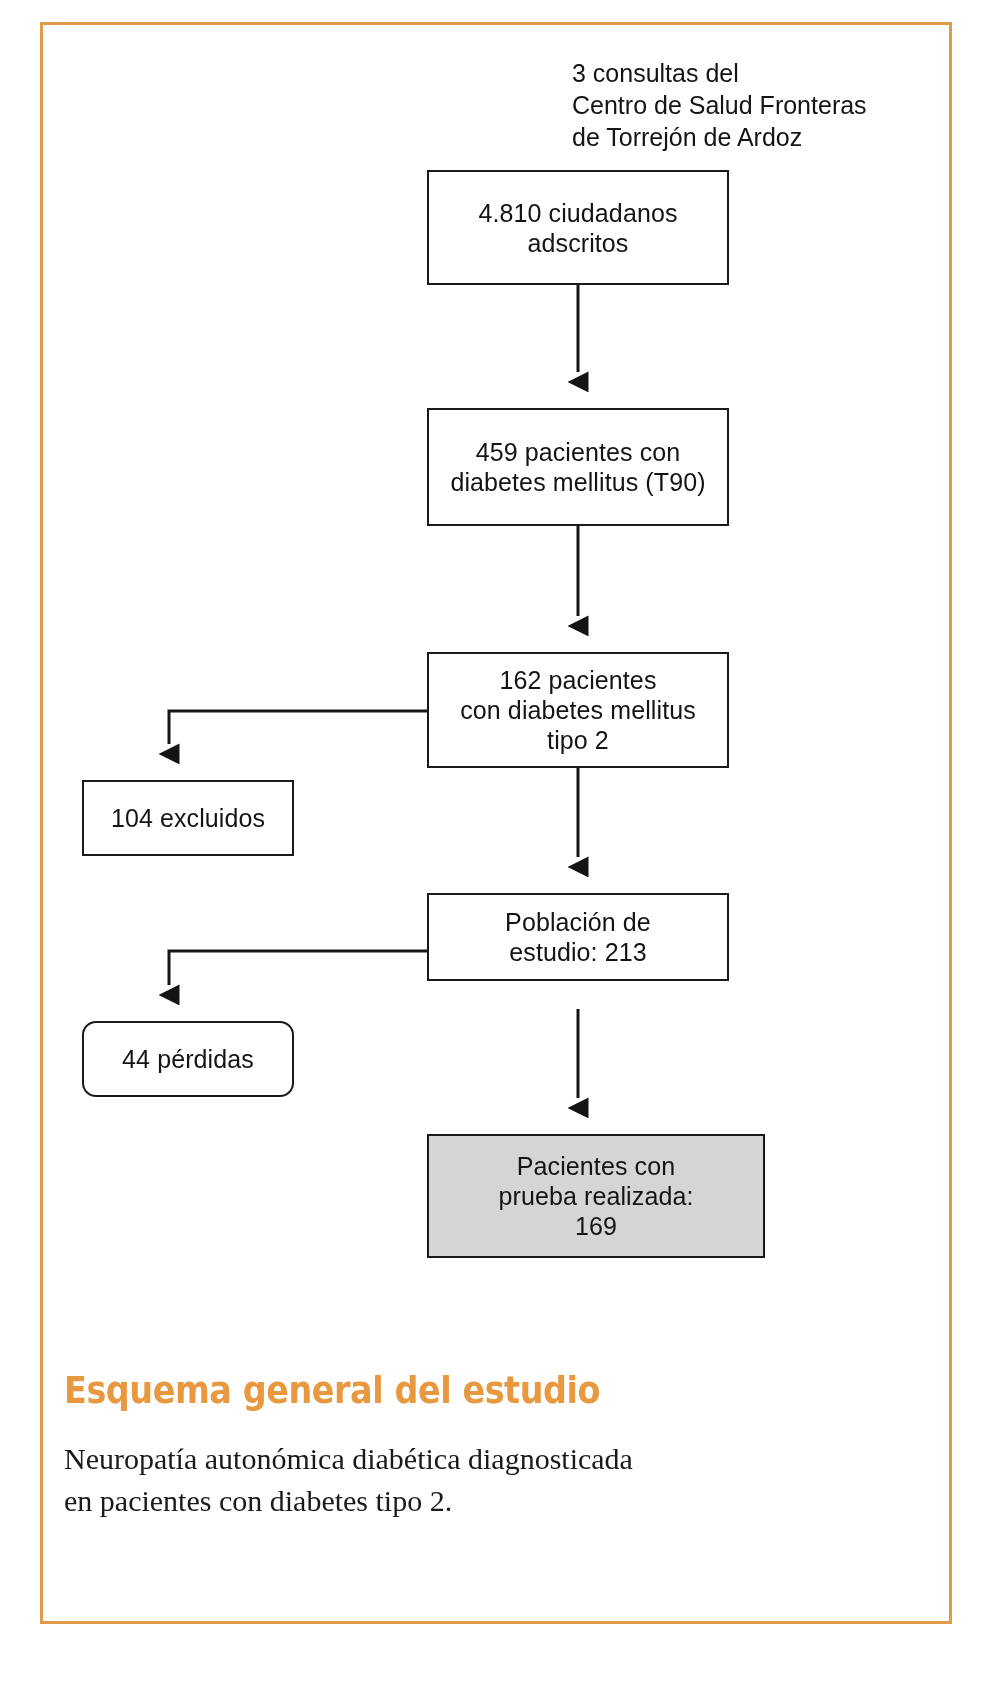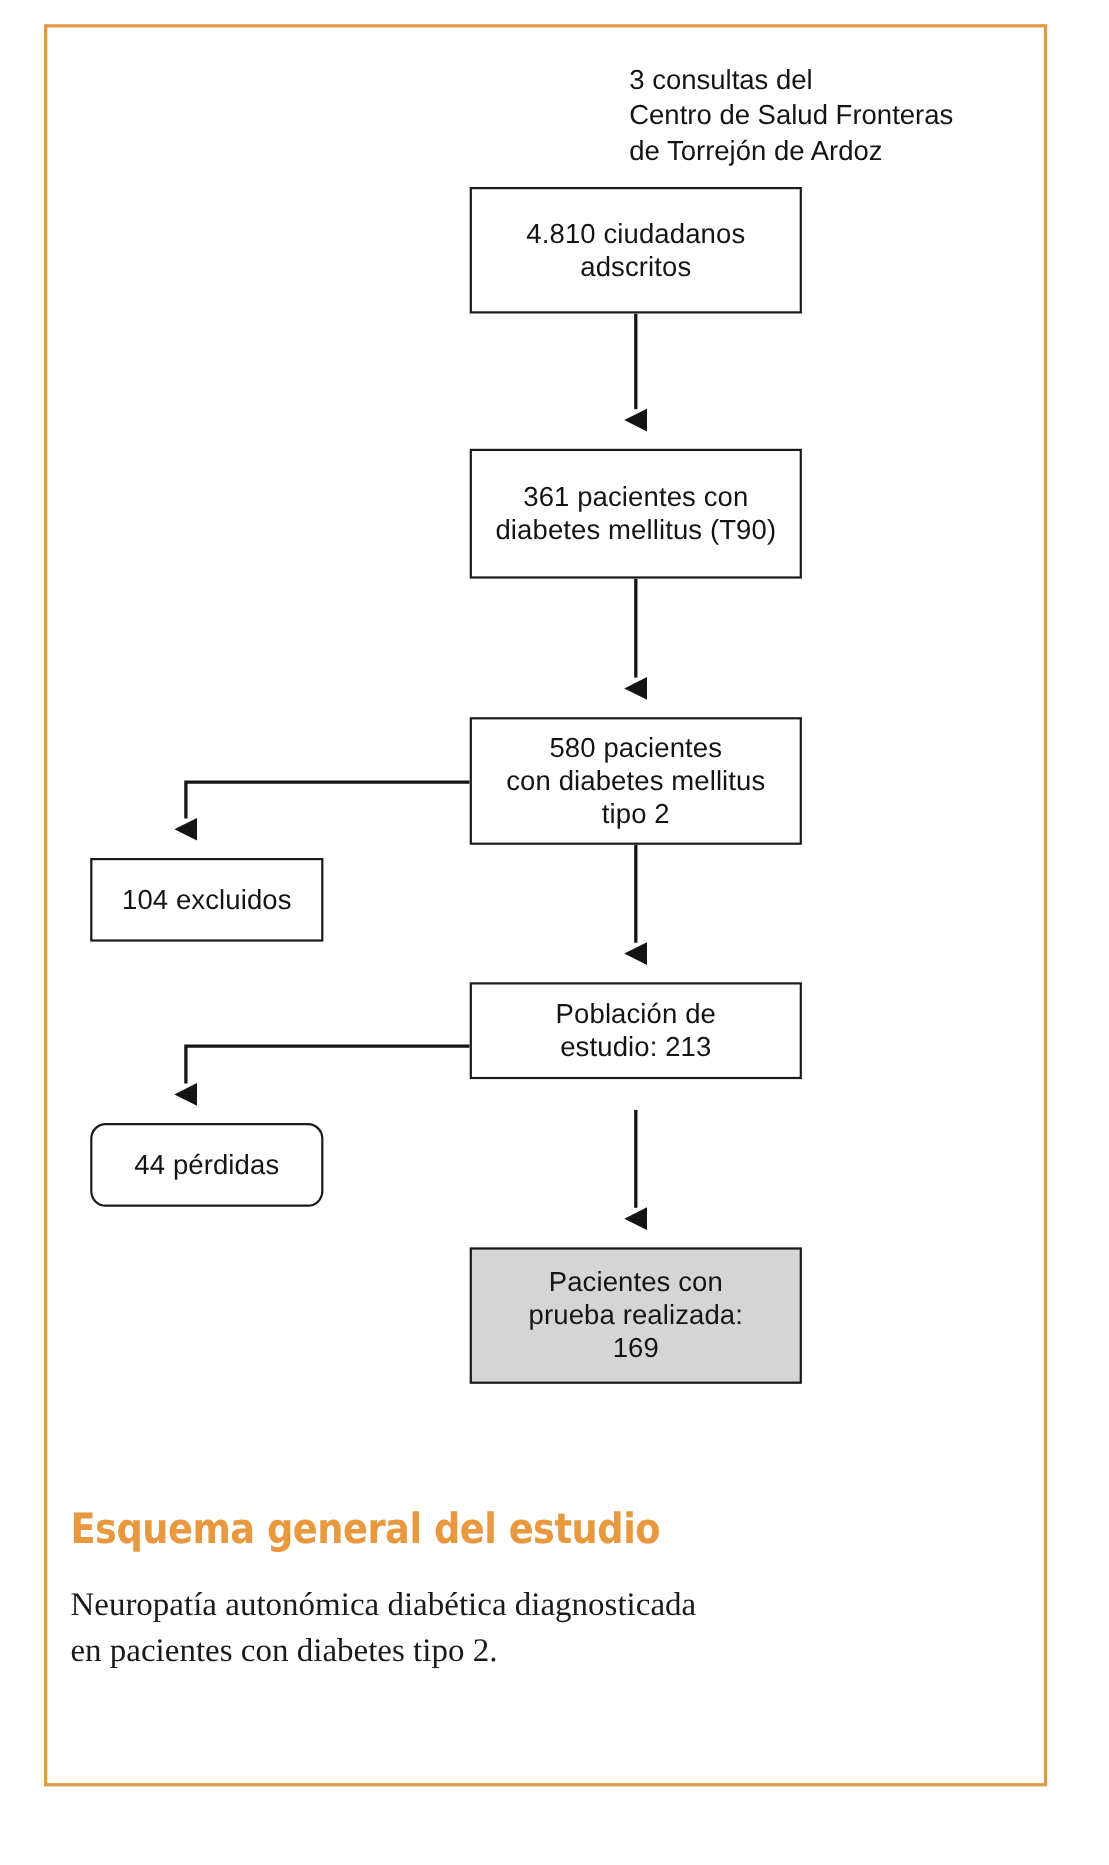--- a/index.html
+++ b/index.html
@@ -73,21 +73,21 @@
   .node.shaded {
     background: #d5d5d5;
   }
 
   #node-adscritos   { left: 415px; top: 170px;  width: 302px; height: 115px; }
   #node-t90         { left: 415px; top: 408px;  width: 302px; height: 118px; }
   #node-tipo2       { left: 415px; top: 652px;  width: 302px; height: 116px; }
   #node-excluidos   { left: 70px;  top: 780px;  width: 212px; height: 76px;  }
   #node-poblacion   { left: 415px; top: 893px;  width: 302px; height: 88px; }
   #node-perdidas    { left: 70px;  top: 1021px; width: 212px; height: 76px; border-radius: 14px;  }
-  #node-prueba      { left: 415px; top: 1134px; width: 302px; height: 124px; }
+  #node-prueba      { left: 415px; top: 1134px; width: 338px; height: 124px; }
 
   
   .header-note {
     position: absolute;
     left: 560px;
     top: 58px;
     width: 400px;
     color: #141414;
     font-size: 25px;
     line-height: 1.27;
@@ -153,24 +153,24 @@
       <line x1="566" y1="1009" x2="566" y2="1098" stroke="#141414" stroke-width="3" marker-end="url(#arrowhead)"></line>
     </svg>
 
     <div class="header-note">3 consultas del
 Centro de Salud Fronteras
 de Torrejón de Ardoz</div>
 
     <div class="node" id="node-adscritos">4.810 ciudadanos
 adscritos</div>
 
-    <div class="node" id="node-t90">361 pacientes con
+    <div class="node" id="node-t90">459 pacientes con
 diabetes mellitus (T90)</div>
 
-    <div class="node" id="node-tipo2">580 pacientes
+    <div class="node" id="node-tipo2">162 pacientes
 con diabetes mellitus
 tipo 2</div>
 
     <div class="node" id="node-excluidos">104 excluidos</div>
 
     <div class="node" id="node-poblacion">Población de
 estudio: 213</div>
 
     <div class="node" id="node-perdidas">44 pérdidas</div>
 

